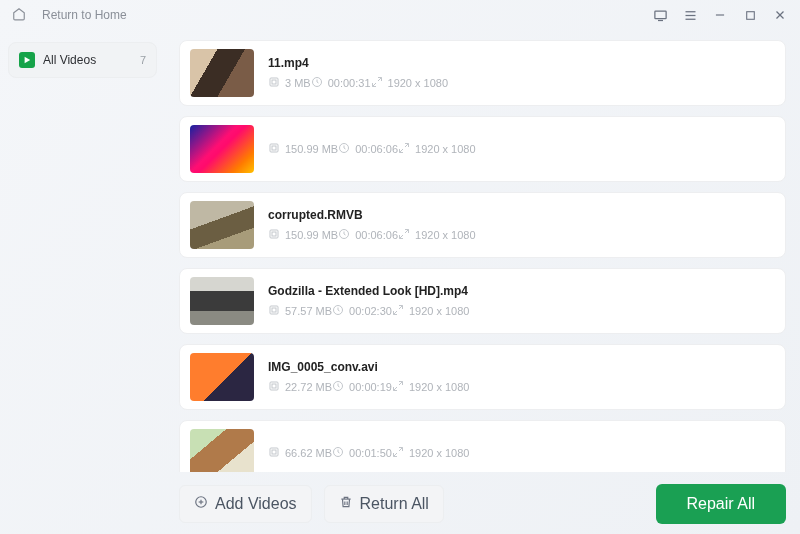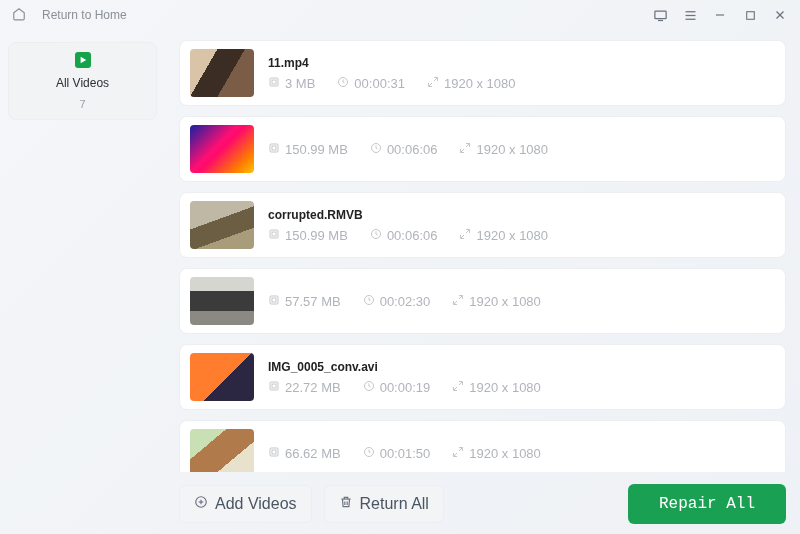--- a/index.html
+++ b/index.html
@@ -50,21 +50,20 @@
   }
   .side-item {
     display: flex;
     align-items: center;
     background: #f1f3f5;
     border-radius: 8px;
     padding: 9px 10px;
     gap: 8px;
     cursor: pointer;
     border: 1px solid #eceef0;
-    flex-direction: column;
   }
   .side-play {
     width: 16px;
     height: 16px;
     background: #16a34a;
     border-radius: 3px;
     display: flex;
     align-items: center;
     justify-content: center;
   }
@@ -114,23 +113,22 @@
     gap: 6px;
   }
   .file-name {
     font-size: 12px;
     font-weight: 600;
     color: #222;
   }
   .meta-row {
     display: flex;
     align-items: center;
-    gap: 22px;
     color: #b0b4ba;
-    font-size: 13px;
+    font-size: 11px;
   }
   .meta {
     display: flex;
     align-items: center;
     gap: 5px;
   }
   .meta svg { flex-shrink: 0; }
   .footer {
     display: flex;
     align-items: center;
@@ -150,21 +148,20 @@
   .btn-light {
     background: #f3f4f6;
     color: #4b5563;
     border-color: #eceef0;
   }
   .btn-primary {
     background: #1aa053;
     color: #fff;
     font-weight: 500;
     padding: 10px 30px;
-    font-family: Liberation Mono, monospace;
   }
   .spacer { flex: 1; }
   
   .t1 { background: linear-gradient(120deg,#d9c4a8 30%,#3b2d24 30%,#3b2d24 60%,#7a5c47 60%); }
   .t2 { background: linear-gradient(135deg,#1a237e,#e91e63,#ffc107); filter: saturate(1.4); }
   .t3 { background: linear-gradient(160deg,#bfb8a4 40%,#6b5e42 40%,#6b5e42 70%,#a89c7a 70%); }
   .t4 { background: linear-gradient(180deg,#d6d6d0 30%,#3b3b3b 30%,#3b3b3b 70%,#8a8a82 70%); }
   .t5 { background: linear-gradient(135deg,#ff7d2d 0%,#ff7d2d 55%,#2b2642 55%); }
   .t6 { background: linear-gradient(140deg,#c8e0b4 30%,#b07a4a 30%,#b07a4a 65%,#e8e2cd 65%); }
 </style>
@@ -316,20 +313,21 @@
                     <line x1="3" y1="21" x2="10" y2="14"></line>
                   </svg></span>
                 <span>1920 x 1080</span>
               </div>
       </div>
     </div>
         </div>
         <div class="card">
     <div class="thumb t4"></div>
     <div class="card-body">
+      <div class="file-name">Godzilla - Extended Look [HD].mp4</div>
       <div class="meta-row">
         <div class="meta">
                 <span><svg width="12" height="12" viewBox="0 0 24 24" fill="none" stroke="#c3c7cc" stroke-width="2">
                     <rect x="4" y="4" width="16" height="16" rx="2"></rect>
                     <rect x="8" y="8" width="8" height="8"></rect>
                   </svg></span>
                 <span>57.57 MB</span>
               </div>
         <div class="meta">
                 <span><svg width="12" height="12" viewBox="0 0 24 24" fill="none" stroke="#c3c7cc" stroke-width="2">

